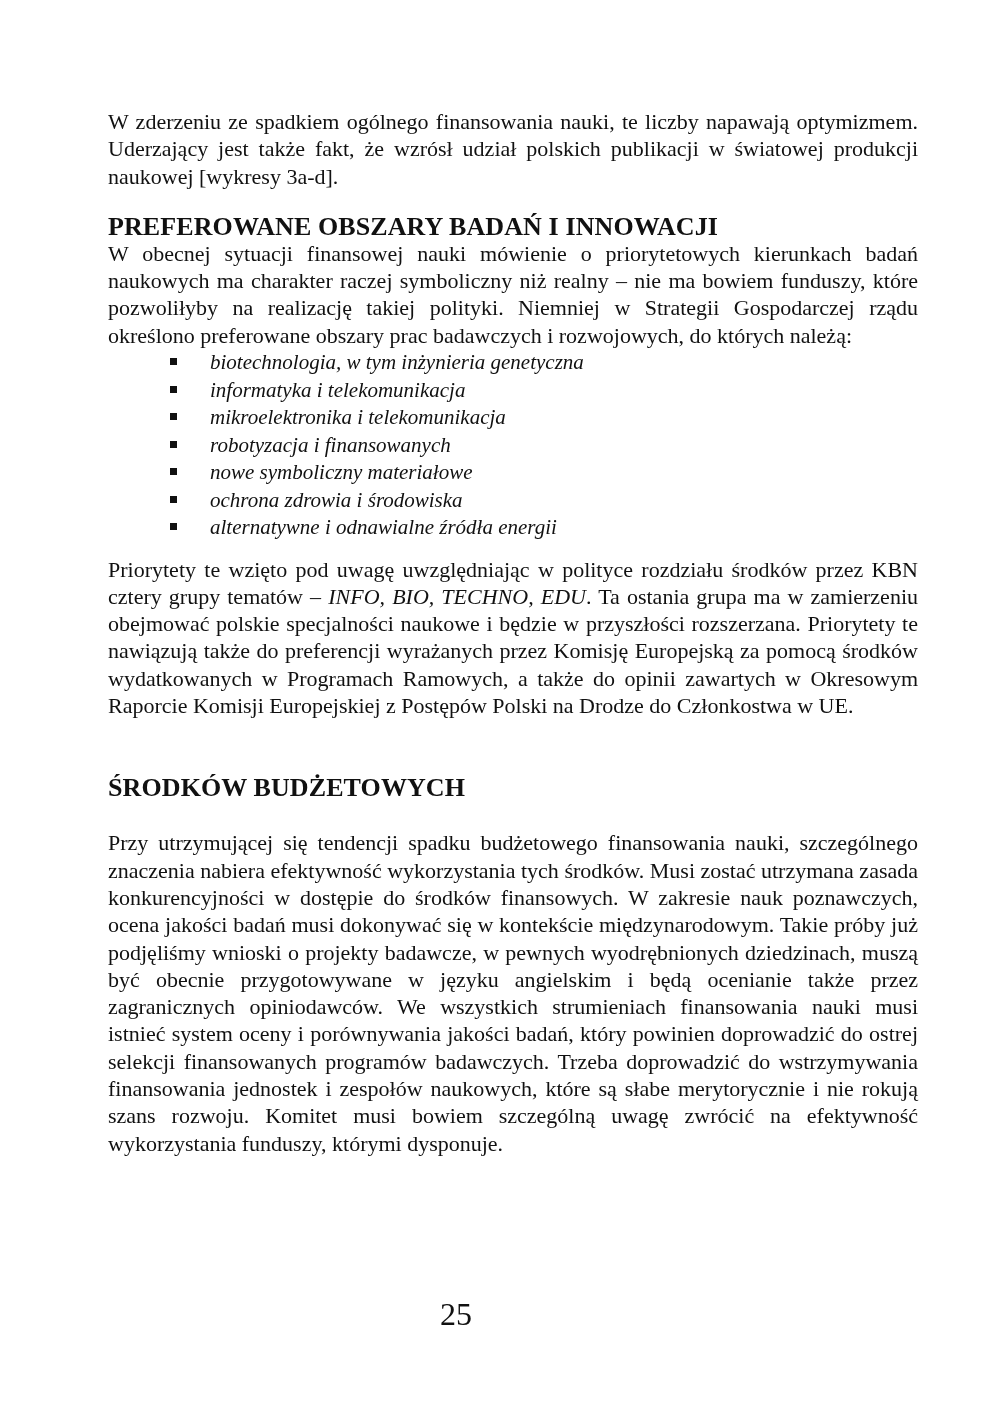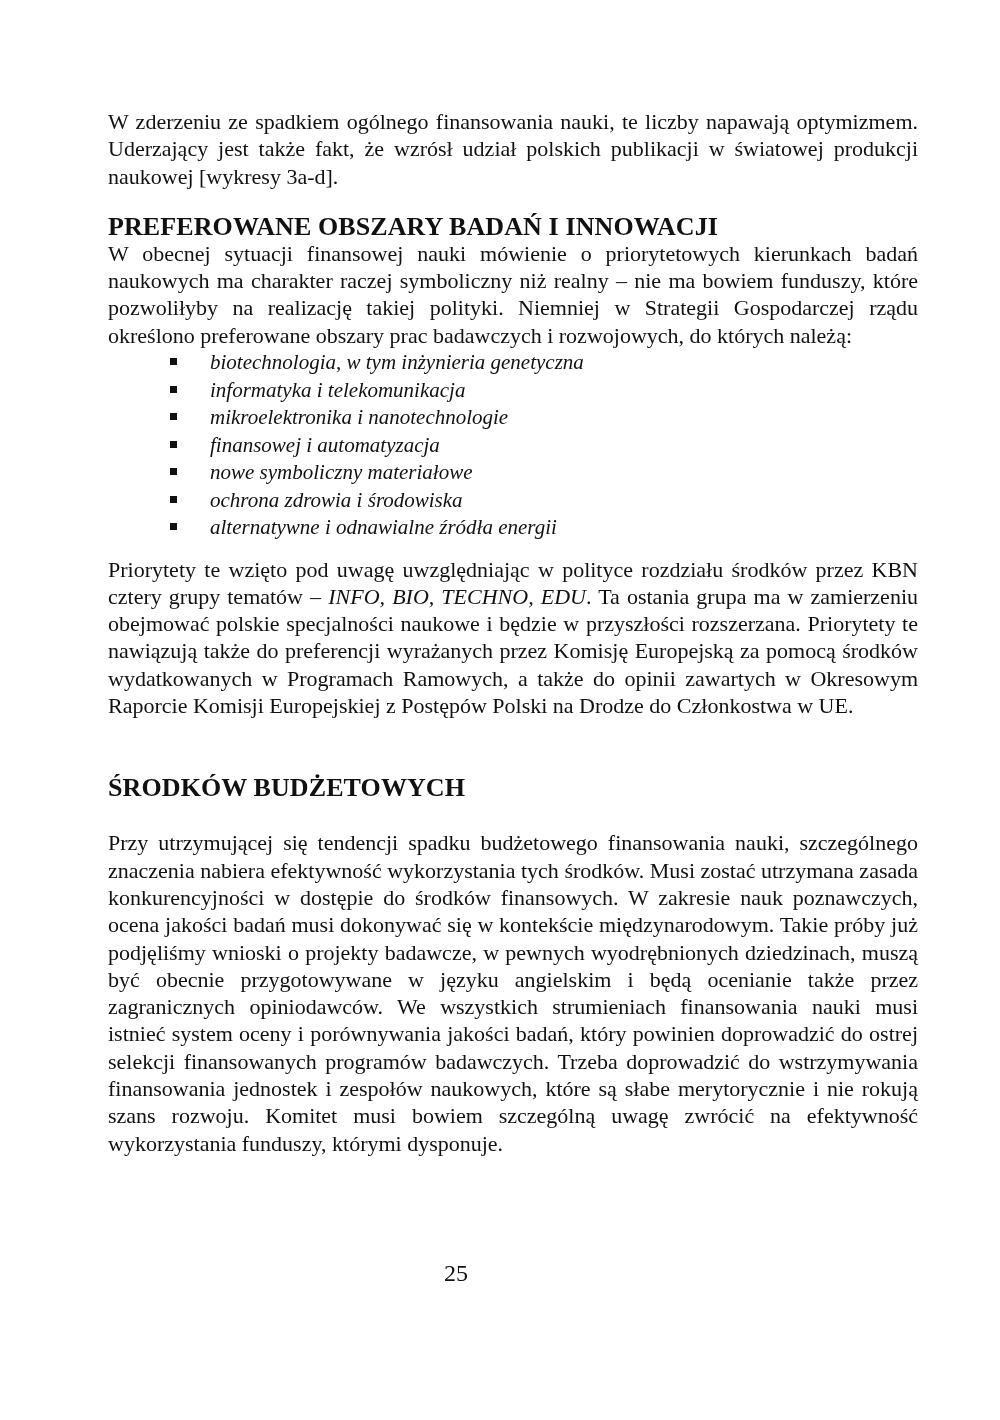--- a/index.html
+++ b/index.html
@@ -8,37 +8,37 @@
   .page { position: absolute; left: 108px; top: 108px; width: 810px; }
   p { margin: 0; font-size: 22px; line-height: 27.3px; text-align: justify; }
   .h { font-weight: bold; font-size: 26px; line-height: 27px; margin: 0; letter-spacing: 0.1px; }
   .h1 { margin-top: 23px; }
   .list { list-style: none; margin: 0; padding: 0; margin-left: 62px; }
   .list li { font-size: 21px; line-height: 27.5px; position: relative; padding-left: 40px; font-style: italic; }
   .list li .bullet { position: absolute; left: 0; top: 9px; width: 7px; height: 7px; background: #111; }
   .p2 { margin-top: 14px; }
   .h2 { margin-top: 28px; }
   .p3 { margin-top: 28px; }
-  .pagenum { position: absolute; top: 1260px; left: 0; width: 912px; text-align: center;
-             font-size: 24px; }
+  .pagenum { position: absolute; top: 1296px; left: 0; width: 912px; text-align: center;
+             font-size: 32px; }
 </style>
 </head>
 <body>
 
 <div class="page">
   <p>W zderzeniu ze spadkiem ogólnego finansowania nauki, te liczby napawają optymizmem. Uderzający jest także fakt, że wzrósł udział polskich publikacji w światowej produkcji naukowej [wykresy 3a-d].</p>
 
   <h2 class="h h1">PREFEROWANE OBSZARY BADAŃ I INNOWACJI</h2>
   <p>W obecnej sytuacji finansowej nauki mówienie o priorytetowych kierunkach badań naukowych ma charakter raczej symboliczny niż realny – nie ma bowiem funduszy, które pozwoliłyby na realizację takiej polityki. Niemniej w Strategii Gospodarczej rządu określono preferowane obszary prac badawczych i rozwojowych, do których należą:</p>
 
   <ul class="list">
     <li><span class="bullet"></span><span>biotechnologia, w tym inżynieria genetyczna</span></li>
     <li><span class="bullet"></span><span>informatyka i telekomunikacja</span></li>
-    <li><span class="bullet"></span><span>mikroelektronika i nanotechnologie</span></li>
-    <li><span class="bullet"></span><span>finansowej i automatyzacja</span></li>
+    <li><span class="bullet"></span><span>mikroelektronika i telekomunikacja</span></li>
+    <li><span class="bullet"></span><span>robotyzacja i finansowanych</span></li>
     <li><span class="bullet"></span><span>nowe symboliczny materiałowe</span></li>
     <li><span class="bullet"></span><span>ochrona zdrowia i środowiska</span></li>
     <li><span class="bullet"></span><span>alternatywne i odnawialne źródła energii</span></li>
   </ul>
 
   <p class="p2"><span>Priorytety te wzięto pod uwagę uwzględniając w polityce rozdziału środków przez KBN cztery grupy tematów – </span><i>INFO, BIO, TECHNO, EDU</i><span>. Ta ostania grupa ma w zamierzeniu obejmować polskie specjalności naukowe i będzie w przyszłości rozszerzana. Priorytety te nawiązują także do preferencji wyrażanych przez Komisję Europejską za pomocą środków wydatkowanych w Programach Ramowych, a także do opinii zawartych w Okresowym Raporcie Komisji Europejskiej z Postępów Polski na Drodze do Członkostwa w UE.</span></p>
 
   <h2 class="h h2"><br><span>ŚRODKÓW BUDŻETOWYCH</span></h2>
 
   <p class="p3">Przy utrzymującej się tendencji spadku budżetowego finansowania nauki, szczególnego znaczenia nabiera efektywność wykorzystania tych środków.  Musi zostać utrzymana zasada konkurencyjności w dostępie do środków  finansowych. W zakresie nauk poznawczych, ocena jakości badań musi dokonywać się w kontekście międzynarodowym. Takie próby już podjęliśmy   wnioski o projekty badawcze, w pewnych wyodrębnionych dziedzinach, muszą być obecnie przygotowywane w języku angielskim i będą ocenianie także przez zagranicznych opiniodawców. We wszystkich strumieniach finansowania nauki musi istnieć system oceny i porównywania jakości badań, który powinien doprowadzić do ostrej selekcji finansowanych programów badawczych. Trzeba doprowadzić do wstrzymywania finansowania jednostek i zespołów naukowych, które są słabe merytorycznie i nie rokują szans rozwoju. Komitet musi bowiem szczególną uwagę zwrócić na efektywność wykorzystania funduszy, którymi dysponuje.</p>

